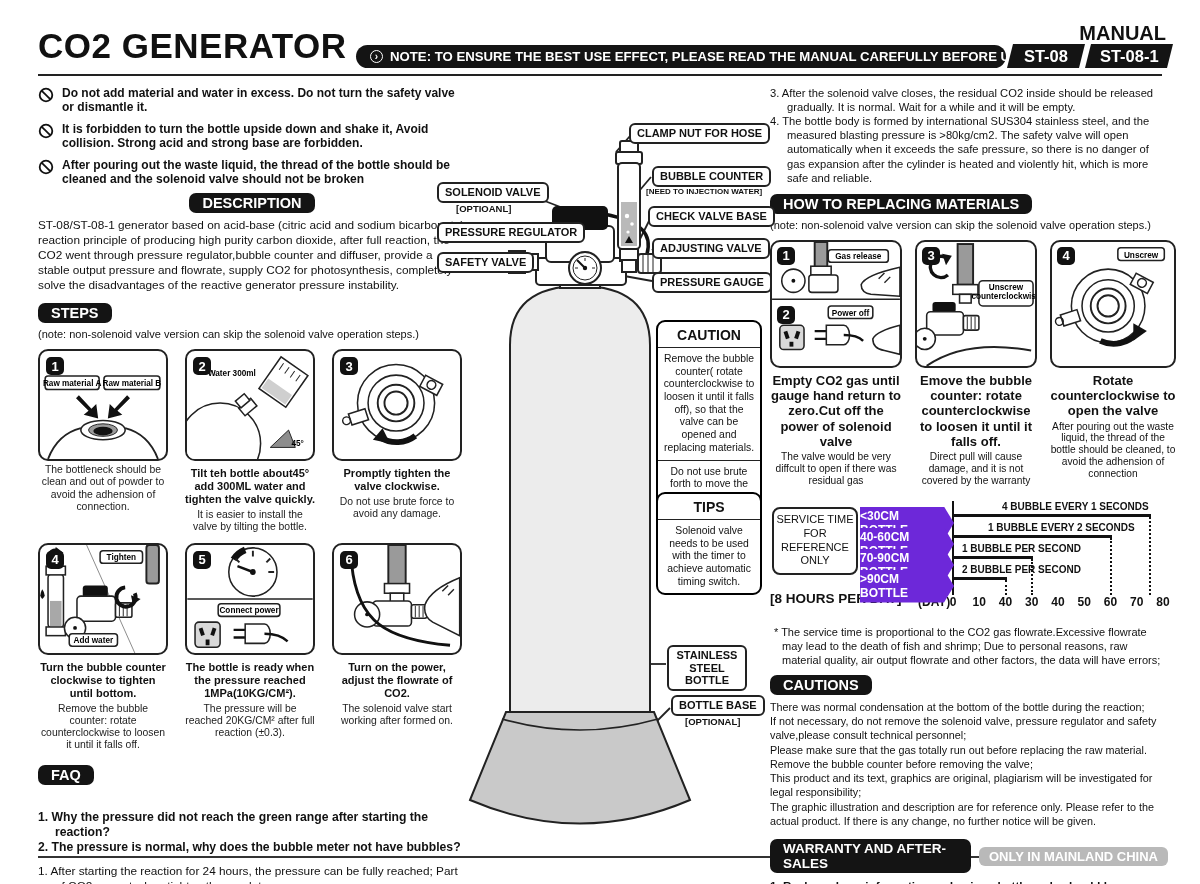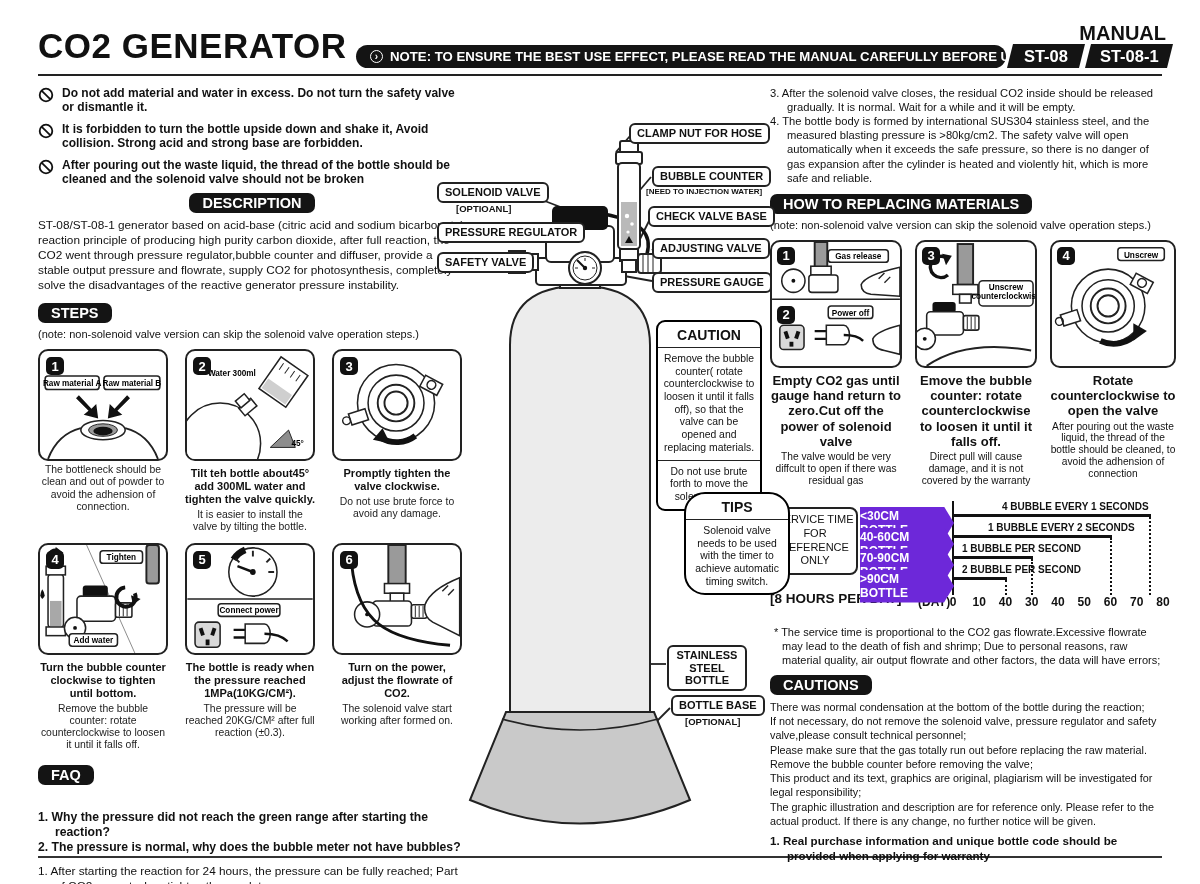--- a/index.html
+++ b/index.html
@@ -369,21 +369,21 @@
 <div class="callout two-line" style="left:667px; top:645px; width:80px;">STAINLESS
 STEEL BOTTLE</div>
 <div class="callout" style="left:671px; top:695px;">BOTTLE BASE</div>
 <div class="callout-sub" style="left:685px; top:716px; font-size:9.5px;">[OPTIONAL]</div>
 
 <div class="info-box" style="left:656px; top:320px;">
   <div class="ib-title">CAUTION</div>
   <div class="ib-body">Remove the bubble counter( rotate counterclockwise to loosen it until it falls off), so that the valve can be opened and replacing materials.</div>
   <div class="ib-body">Do not use brute forth to move the solenoid valve.</div>
 </div>
-<div class="info-box" style="left:684px; top:492px;border-radius:21px;">
+<div class="info-box" style="left:656px; top:492px;">
   <div class="ib-title">TIPS</div>
   <div class="ib-body">Solenoid valve needs to be used with the timer to achieve automatic timing switch.</div>
 </div>
 
 <div class="col-right">
 
   <div class="rnote hang">3. After the solenoid valve closes, the residual CO2 inside should be released gradually. It is normal. Wait for a while and it will be empty.</div>
   <div class="rnote hang">4. The bottle body is formed by international SUS304 stainless steel, and the measured blasting pressure is &gt;80kg/cm2. The safety valve will open automatically when it exceeds the safe pressure, so there is no danger of gas expansion after the cylinder is heated and violently hit, which is more safe and reliable.</div>
 
   <div style="margin-top:9px;"><span class="section-badge">HOW TO REPLACING MATERIALS</span></div>
@@ -524,17 +524,21 @@
 
   <div style="margin-top:8px;"><span class="section-badge">CAUTIONS</span></div>
   <div class="cautions-lines">
     <div>There was normal condensation at the bottom of the bottle during the reaction;</div>
     <div>If not necessary, do not remove the solenoid valve, pressure regulator and safety valve,please consult technical personnel;</div>
     <div>Please make sure that the gas totally run out before replacing the raw material. Remove the bubble counter before removing the valve;</div>
     <div>This product and its text, graphics are original, plagiarism will be investigated for legal responsibility;</div>
     <div>The graphic illustration and description are for reference only. Please refer to the actual product. If there is any change, no further notice will be given.</div>
   </div>
 
+  <div class="warranty-head">
+    <span class="section-badge" style="font-size:13.5px;">WARRANTY AND AFTER-SALES</span>
+    <span class="gray-badge">ONLY IN MAINLAND CHINA</span>
+  </div>
   <div style="margin-top:6px;">
     <div class="warr-bold hang">1. Real purchase information and unique bottle code should be provided when applying for warranty</div>
 
   </div>
 </div>
 
 </body></html>

